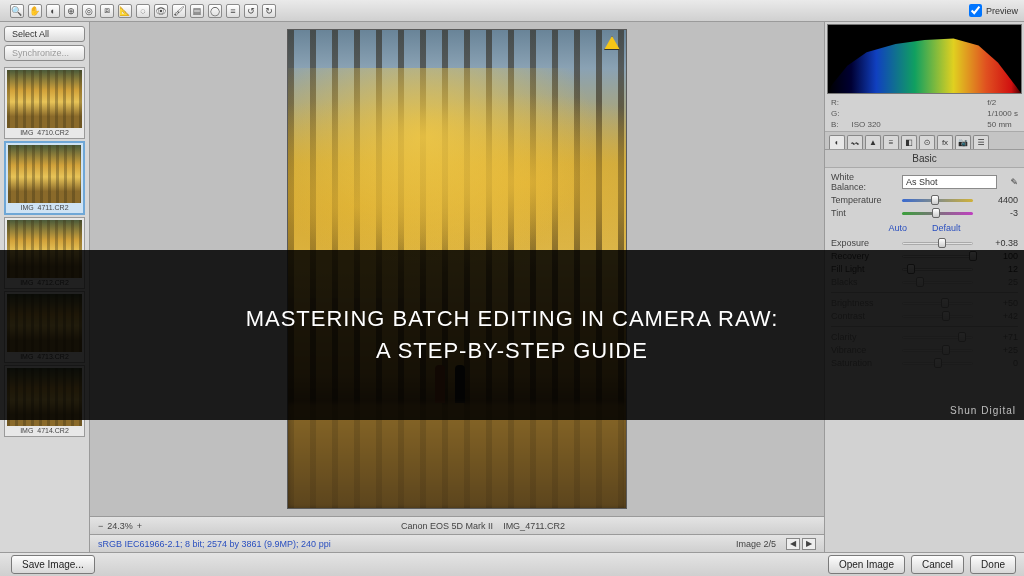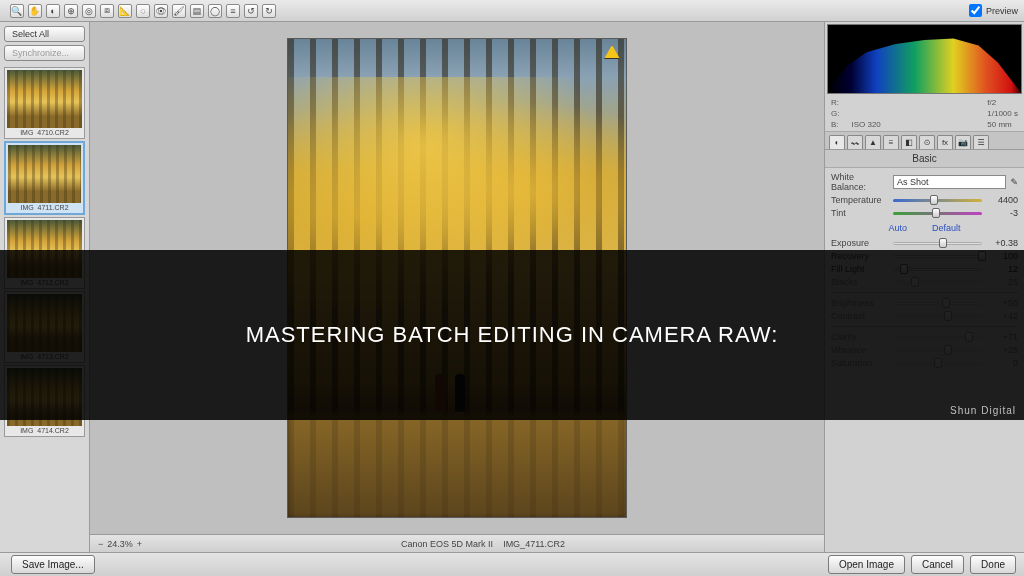--- a/index.html
+++ b/index.html
@@ -58,21 +58,21 @@
   .histogram{height:70px; background:#000; margin:2px; border:1px solid #777; position:relative; overflow:hidden;}
   .histogram .curve{position:absolute; bottom:0; left:0; right:0; height:100%;
     background: linear-gradient(90deg,#000 0%,#003 12%,#1040c0 25%,#10a060 45%,#e0d020 65%,#e05020 82%,#d01010 95%,#400 100%);
     clip-path: polygon(0% 100%, 2% 88%, 10% 60%, 20% 40%, 35% 28%, 50% 22%, 65% 20%, 78% 30%, 88% 55%, 96% 85%, 100% 100%);}
   .info{display:grid; grid-template-columns:auto auto 1fr auto; gap:2px 6px; padding:2px 6px; font-size:8px; color:#555; border-bottom:1px solid #aaa;}
   .tabs{height:18px; display:flex; background:#c4c4c4; border-bottom:1px solid #9a9a9a; padding:0 4px; gap:2px; align-items:flex-end;}
   .tab{width:16px;height:14px;border:1px solid #888;border-bottom:none;border-radius:2px 2px 0 0;background:#d8d8d8;font-size:8px;display:flex;align-items:center;justify-content:center;}
   .tab.active{background:#e8e8e8;}
   .panel-title{font-size:10px; text-align:center; padding:3px 0; background:#c8c8c8; border-bottom:1px solid #aaa;}
   .controls{flex:1; overflow:hidden; padding:4px 6px; display:flex; flex-direction:column; gap:3px;}
-  .row{display:flex; align-items:center; gap:4px;}
+  .row{display:flex; align-items:center; gap:13px;}
   .row label{width:58px; font-size:9px; color:#444;}
   .row .field{flex:1; height:14px; border:1px solid #8a8a8a; background:#fff; font-size:9px; padding:0 3px; display:flex; align-items:center;}
   .row .val{width:32px; text-align:right; font-size:9px; color:#333;}
   .slider{flex:1; height:10px; position:relative;}
   .track{position:absolute; top:4px; left:0; right:0; height:3px; border-radius:2px;}
   .track.temp{background:linear-gradient(90deg,#3a6ad0,#d0b23a);}
   .track.tint{background:linear-gradient(90deg,#3aa03a,#c040c0);}
   .track.plain{background:#e0e0e0; border:1px solid #aaa;}
   .knob{position:absolute; top:0; width:8px; height:10px; background:linear-gradient(#fff,#ccc); border:1px solid #666; border-radius:2px; transform:translateX(-50%);}
   .links{display:flex; justify-content:center; gap:25px; font-size:9px; padding:2px 0;}
@@ -165,20 +165,30 @@
           <span>−</span>
           <span>24.3%</span>
           <span>+</span>
         </div>
         <div class="center">
           <span>Canon EOS 5D Mark II</span>
           &nbsp;&nbsp;
           <span>IMG_4711.CR2</span>
         </div>
       </div>
+      <div class="statusbar">
+        <span>sRGB IEC61966-2.1; 8 bit; 2574 by 3861 (9.9MP); 240 ppi</span>
+        <div class="right">
+          <span>Image 2/5</span>
+          <div class="nav">
+            <div class="navbtn">◀</div>
+            <div class="navbtn">▶</div>
+          </div>
+        </div>
+      </div>
     </div>
 
     <div class="rpanel">
       <div class="histogram">
           <div class="curve"></div>
         </div>
       <div class="info">
         <span>R:</span>
           <span></span>
           <span></span>
@@ -319,14 +329,15 @@
       <span class="btn">Save Image...</span>
     </span>
     <div class="btn">Open Image</div>
     <div class="btn">Cancel</div>
     <div class="btn">Done</div>
   </div>
 </div>
 
 <div class="overlay">
   <h1>MASTERING BATCH EDITING IN CAMERA RAW:</h1>
+  <h2>A STEP-BY-STEP GUIDE</h2>
   <div class="watermark">Shun Digital</div>
 </div>
 
 </body></html>

